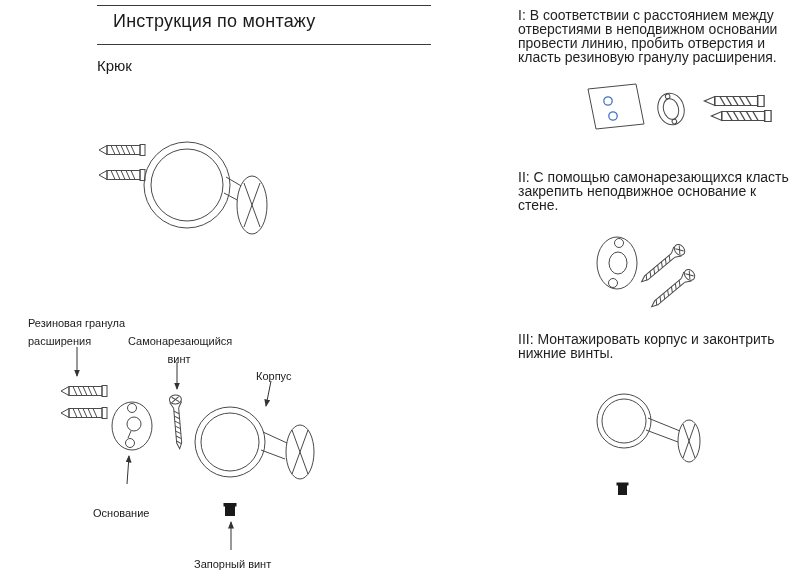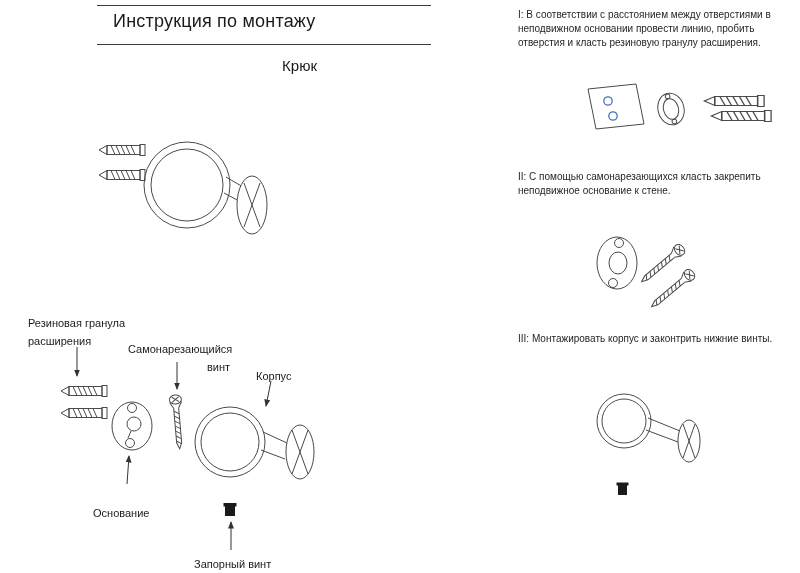--- a/index.html
+++ b/index.html
@@ -2,23 +2,23 @@
 <html><head>
 <meta charset="utf-8">
 <style>
   html,body{margin:0;padding:0;background:#fff;}
   .page{position:relative;width:800px;height:573px;background:#fff;overflow:hidden;
         font-family:"Liberation Sans",sans-serif;color:#1a1a1a;}
   .abs{position:absolute;}
   .header{left:97px;top:5px;width:334px;border-top:1px solid #3a3a3a;border-bottom:1px solid #3a3a3a;
           padding:5px 0 12px 16px;box-sizing:border-box;}
   .title{font-size:18px;letter-spacing:.2px;}
-  .subtitle{left:97px;top:57px;width:220px;text-align:right;font-size:15px;}
+  .subtitle{left:97px;top:57px;width:220px;text-align:left;font-size:15px;}
   .part-label{font-size:11px;line-height:18px;color:#1a1a1a;}
-  .step-text{font-size:10px;line-height:14px;color:#1f1f1f;}
+  .step-text{font-size:14px;line-height:14px;color:#1f1f1f;}
   svg{overflow:visible;}
 </style>
 </head>
 <body>
 
 <div class="page">
 
   <div class="abs header">
     <div class="title">Инструкция по монтажу</div>
   </div>
@@ -108,21 +108,21 @@
     <g stroke="#333333" stroke-width="1">
       <line x1="57" y1="47" x2="57" y2="76" marker-end="url(#arr)"></line>
       <line x1="157" y1="62" x2="157" y2="89" marker-end="url(#arr)"></line>
       <line x1="251" y1="81" x2="246" y2="106" marker-end="url(#arr)"></line>
       <line x1="107" y1="184" x2="109" y2="156" marker-end="url(#arr)"></line>
       <line x1="211" y1="250" x2="211" y2="222" marker-end="url(#arr)"></line>
     </g>
   </svg>
 
   <div class="abs part-label" style="left:28px;top:314px;width:112px">Резиновая гранула расширения</div>
-  <div class="abs part-label" style="left:128px;top:340px;width:102px;text-align:right">Самонарезающийся винт</div>
+  <div class="abs part-label" style="left:128px;top:332px;width:102px;text-align:center">Самонарезающийся винт</div>
   <div class="abs part-label" style="left:256px;top:367px;width:70px">Корпус</div>
   <div class="abs part-label" style="left:93px;top:504px;width:90px">Основание</div>
   <div class="abs part-label" style="left:194px;top:555px;width:110px">Запорный винт</div>
 
   <div class="abs step-text" style="left:518px;top:8px;width:278px">I: В соответствии с расстоянием между отверстиями в неподвижном основании провести линию, пробить отверстия и класть резиновую гранулу расширения.</div>
 
   <svg class="abs" style="left:560px;top:80px" width="230" height="60">
     <defs>
       <g id="dowelC" stroke="#4a4a4a" fill="none" stroke-width="1">
         <polygon points="1,7 9,2.5 9,11.5"></polygon>

